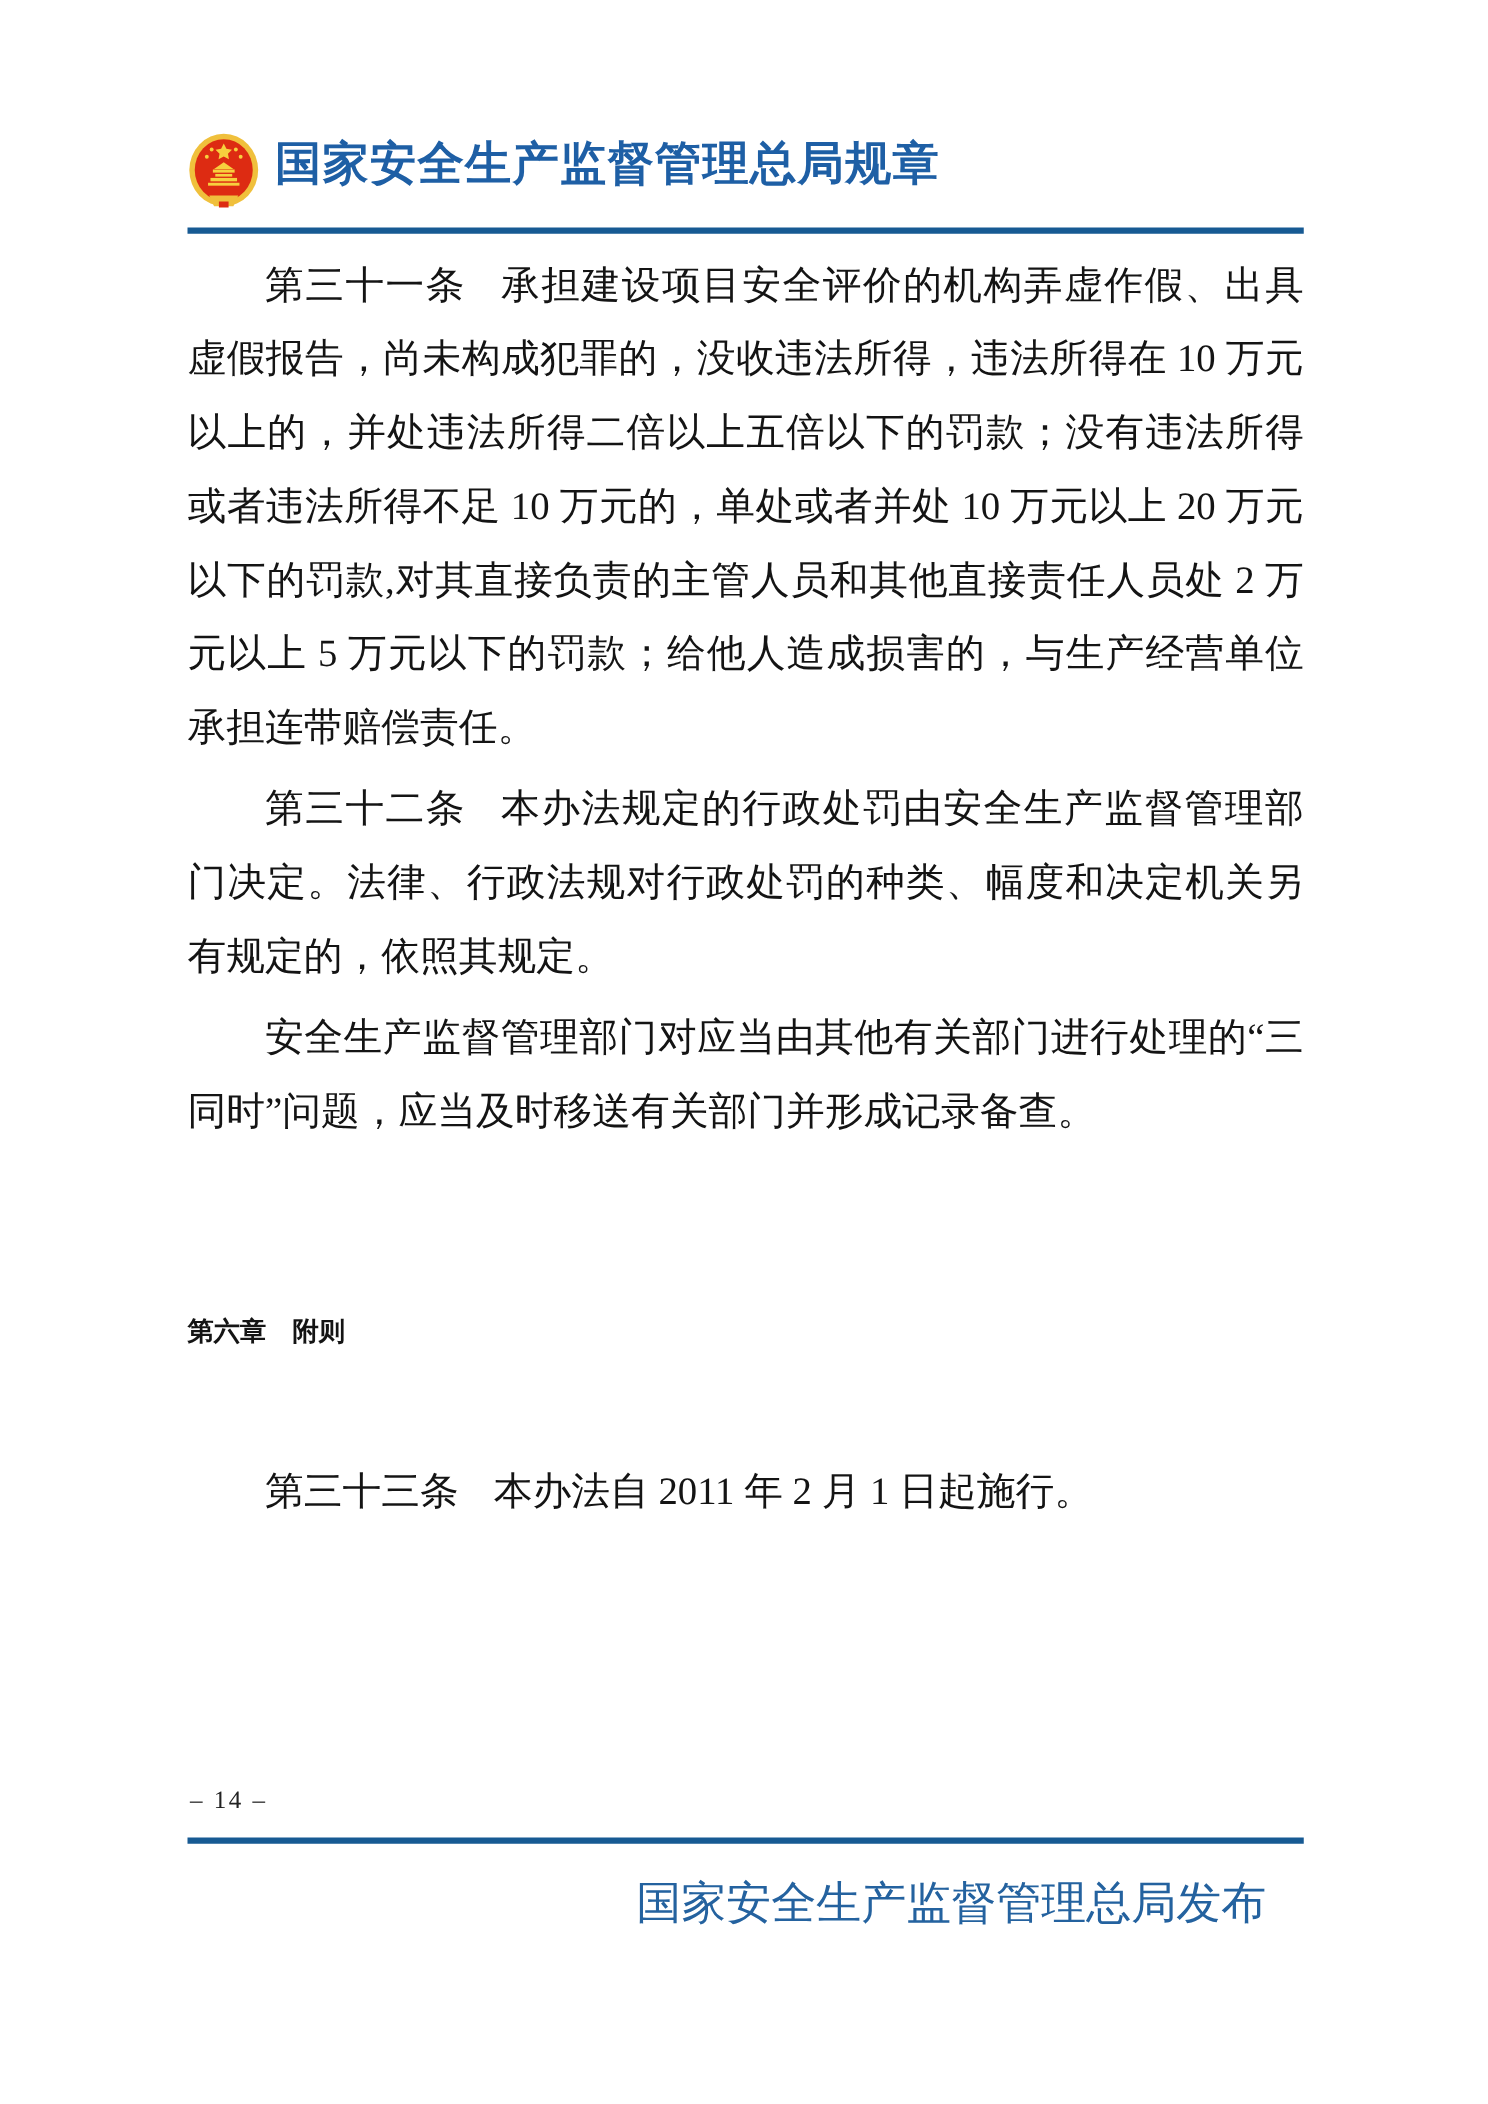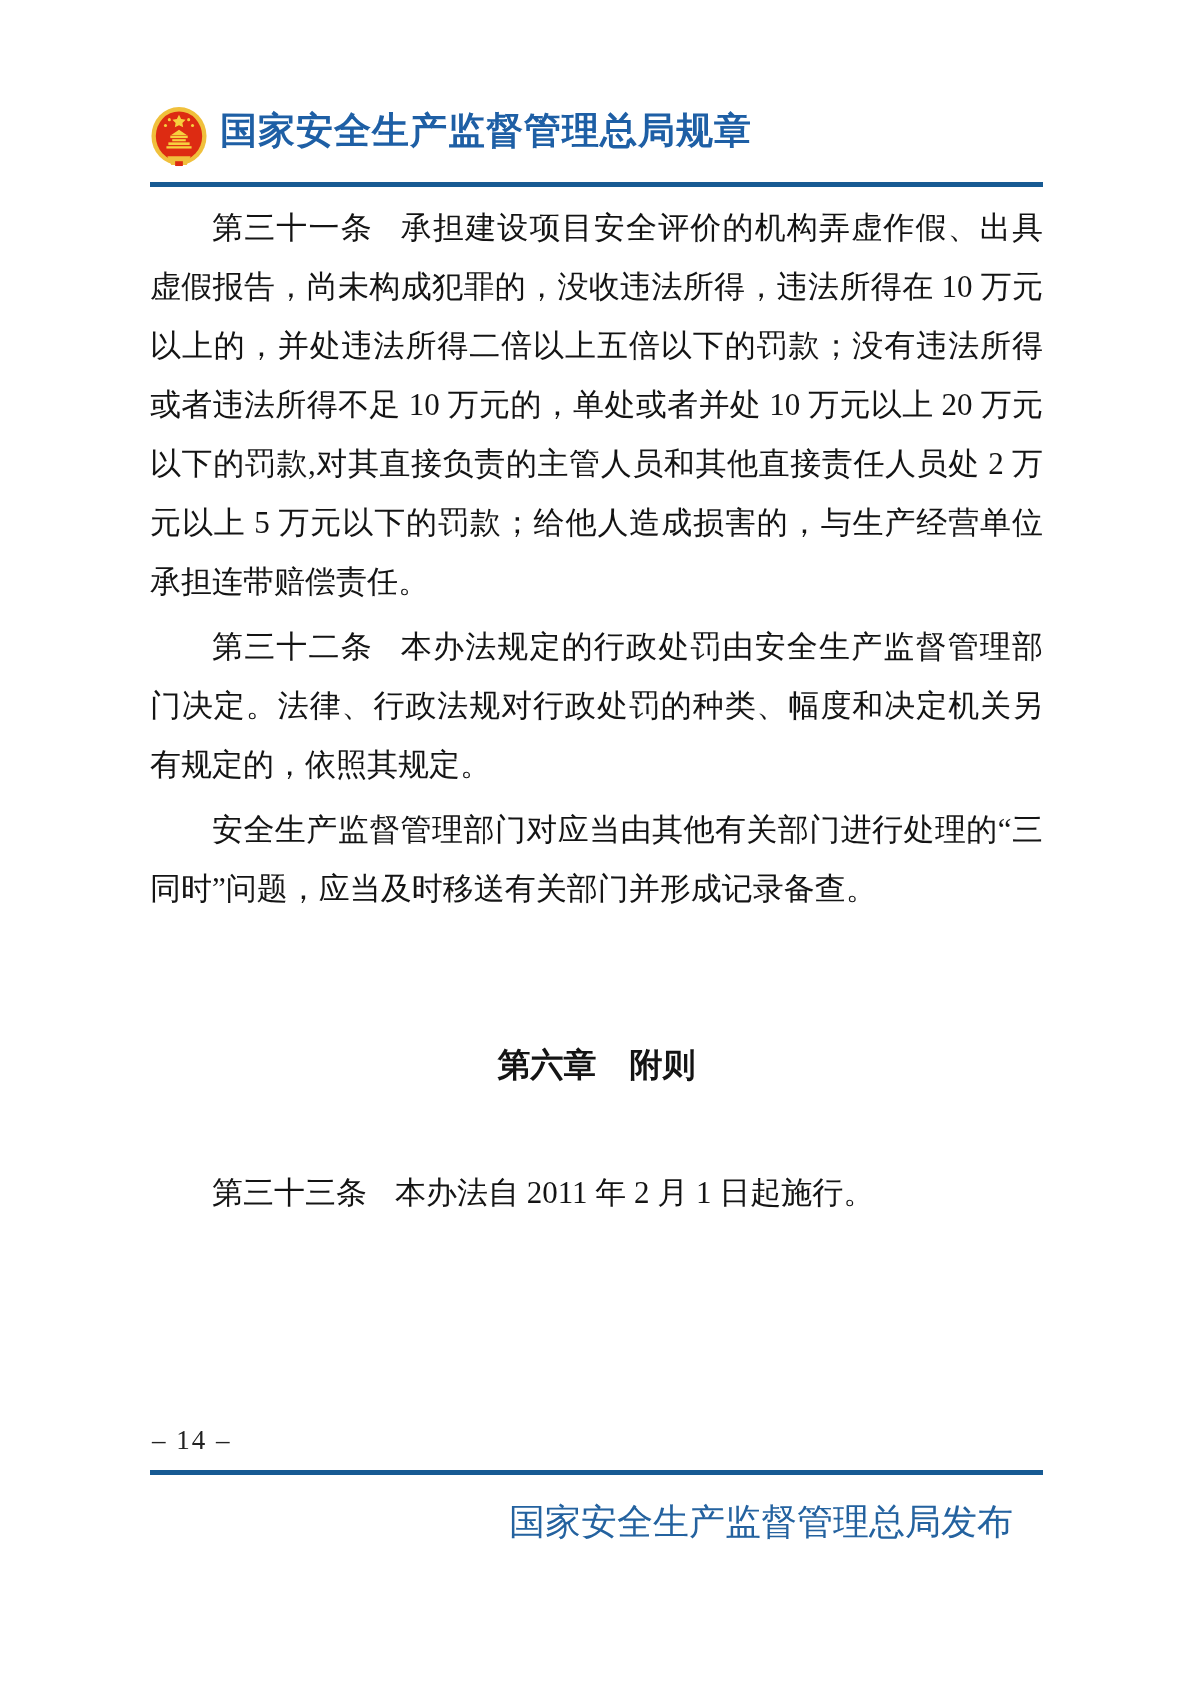--- a/index.html
+++ b/index.html
@@ -26,28 +26,28 @@
   .main {
     position:absolute; left:150px; top:198px; width:893px;
     font-size:31px; line-height:59px;
     text-align:justify;
   }
   .para { margin:0 0 6px 0; }
   .para.indent { text-indent:62px; }
   .term { font-weight:400; margin-right:28px; }
   .chapter {
     margin:118px 0 68px 0;
-    text-align:center; text-indent:0;
-    font-size:33px; font-weight:700; line-height:59px;
+    text-align:left; text-indent:0;
+    font-size:21px; font-weight:700; line-height:59px;
   }
 
   
   .page-number {
     position:absolute; left:152px; top:1422px;
-    font-size:27px; line-height:36px; letter-spacing:2px; color:#222;
+    font-size:20px; line-height:36px; letter-spacing:2px; color:#222;
   }
   .footer-rule { position:absolute; left:150px; top:1470px; width:893px; height:5px; background:#175a93; }
   .footer-text {
     position:absolute; left:150px; top:1498px; width:863px;
     padding-right:30px; text-align:right;
     font-size:36px; font-weight:400; color:#24629f; white-space:nowrap;
   }
 </style>
 </head>
 <body>

